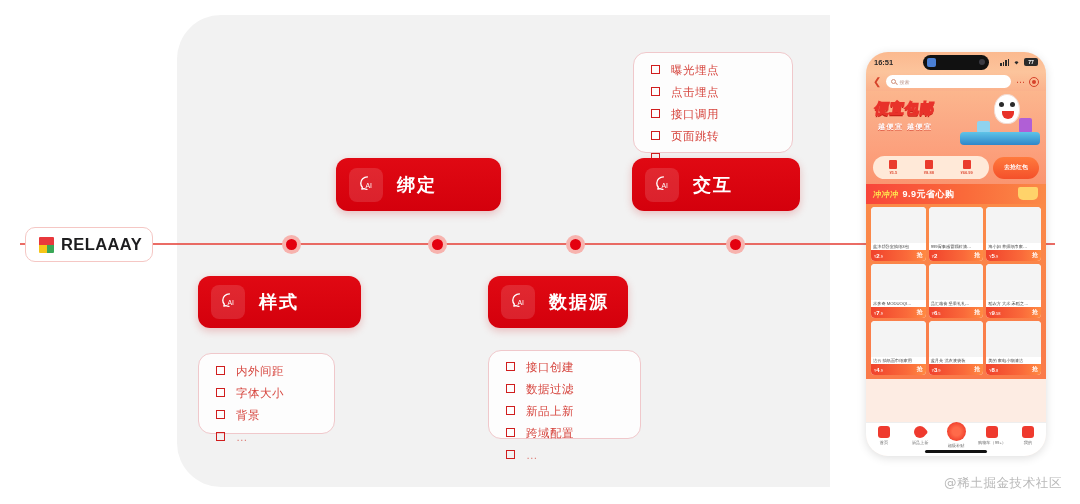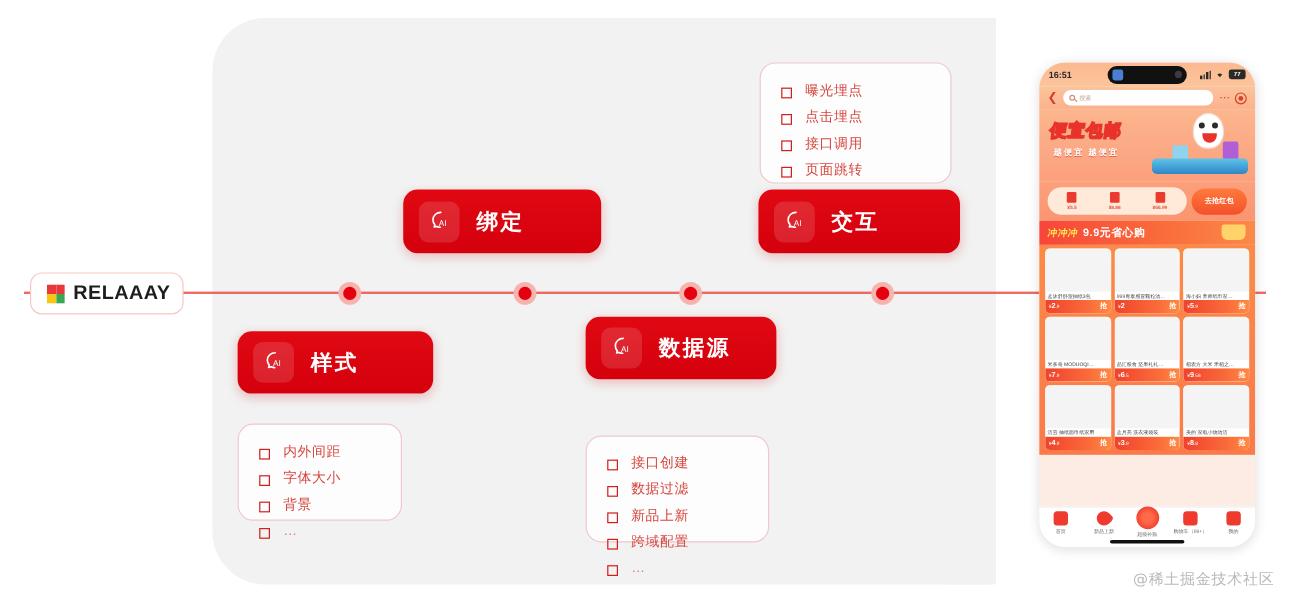--- a/index.html
+++ b/index.html
@@ -71,36 +71,36 @@
   }
 
   
   .list-card {
     position: absolute;
     background: #fdfdfd;
     border: 1.3px solid #f0c8cb;
     border-radius: 13px;
     padding: 13px 16px 13px 17px;
   }
-  .list-row { display: flex; align-items: flex-end; gap: 11px; height: 17px; }
+  .list-row { display: flex; align-items: flex-start; gap: 11px; height: 17px; }
   .list-row + .list-row { margin-top: 5px; }
   .sq {
     width: 9px; height: 9px; flex: 0 0 auto;
     border: 1.8px solid #d01d1d; background: transparent;
   }
   .list-label {
     font-size: 11.5px; color: #d6453e; letter-spacing: .5px;
     line-height: 1; white-space: nowrap;
   }
   .list-label.dots { letter-spacing: 1.6px; color: #dd7d77; }
 
   #card-binding  { left: 337px; top: 57px;  width: 153px; height: 86px; padding-top: 22px; }
   #card-interact { left: 633px; top: 52px;  width: 160px; height: 101px; padding-top: 12px; }
   #card-style    { left: 198px; top: 353px; width: 137px; height: 81px; padding-top: 12px; }
-  #card-source   { left: 488px; top: 363px; width: 153px; height: 89px; padding-top: 11px; }
+  #card-source   { left: 488px; top: 350px; width: 153px; height: 89px; padding-top: 11px; }
 
   
   .btn {
     position: absolute;
     background: linear-gradient(180deg,#e00913 0%,#d4000c 100%);
     border-radius: 12px;
     display: flex; align-items: center;
     padding-left: 13px; gap: 14px;
     box-shadow: 0 3px 9px rgba(200,0,10,.22);
   }
@@ -109,21 +109,21 @@
     background: rgba(255,255,255,.13);
     display: flex; align-items: center; justify-content: center;
     flex: 0 0 auto;
   }
   .btn-label {
     font-size: 18px; font-weight: bold; color: #fff; letter-spacing: 2px;
   }
   #btn-binding  { left: 336px; top: 158px; width: 165px; height: 53px; }
   #btn-interact { left: 632px; top: 158px; width: 168px; height: 53px; }
   #btn-style    { left: 198px; top: 276px; width: 163px; height: 52px; }
-  #btn-source   { left: 488px; top: 264px; width: 159px; height: 52px; }
+  #btn-source   { left: 488px; top: 276px; width: 140px; height: 52px; }
 
   
   .phone {
     position: absolute; left: 866px; top: 52px;
     width: 180px; height: 404px;
     border-radius: 22px;
     background: #fdece3;
     overflow: hidden;
     box-shadow: 0 2px 10px rgba(0,0,0,.13);
   }

